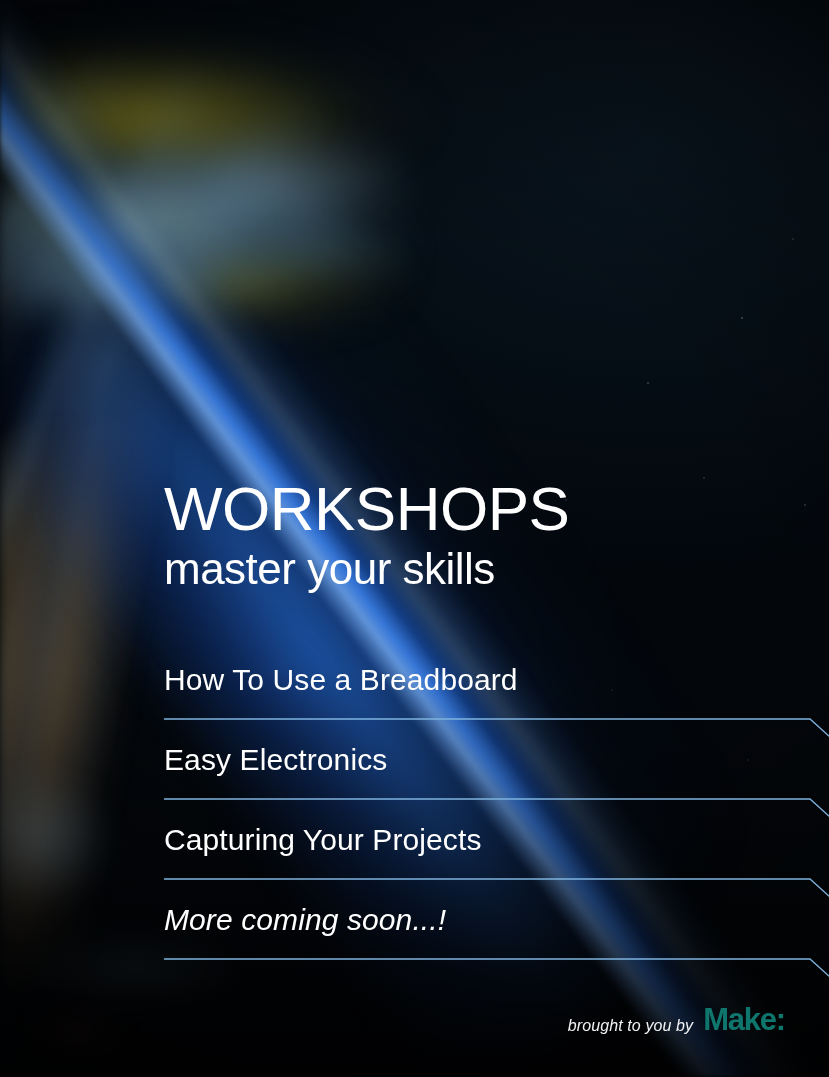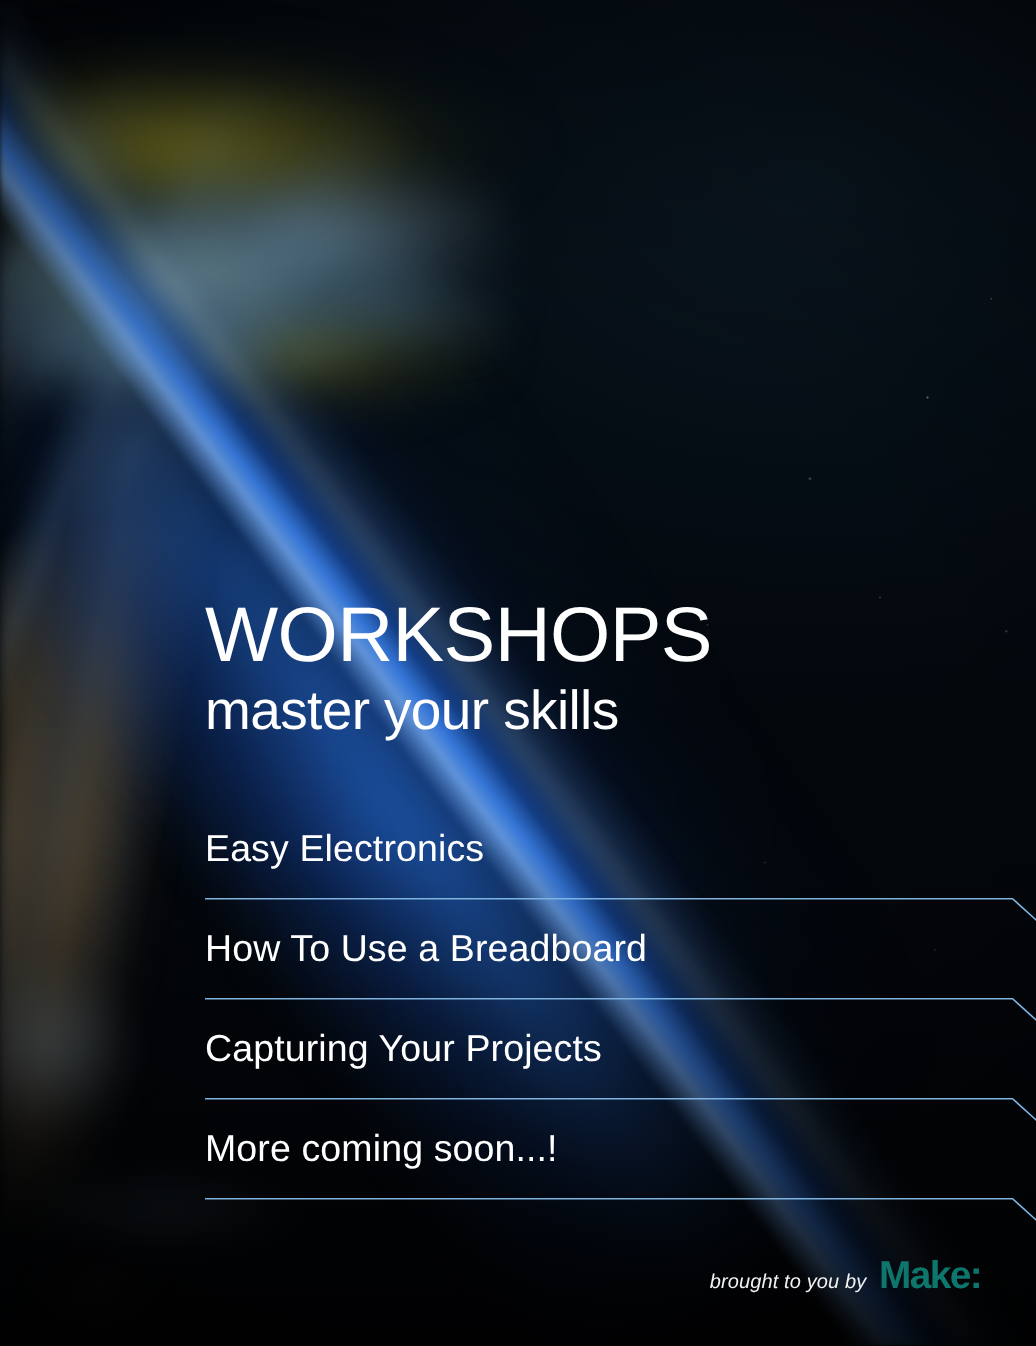--- a/index.html
+++ b/index.html
@@ -198,20 +198,21 @@
     left: 0;
     top: 6px;
     color: #ffffff;
     font-size: 30px;
     font-weight: 400;
     letter-spacing: 0.1px;
     white-space: nowrap;
   }
 
   .course-item.is-teaser .course-label {
+    font-style: italic;
   }
 
   
   .divider {
     position: absolute;
     left: 0;
     bottom: 0;
     width: 646px;
     height: 22px;
     overflow: visible;
@@ -265,30 +266,30 @@
   <div class="content">
 
     <div class="headline-block">
       <h1 class="headline-main">WORKSHOPS</h1>
       <h2 class="headline-sub">master your skills</h2>
     </div>
 
     <ul class="course-list">
 
       <li class="course-item">
-        <span class="course-label">Easy Electronics</span>
+        <span class="course-label">How To Use a Breadboard</span>
         <span class="divider">
           <svg width="666" height="22" viewBox="0 0 666 22" fill="none" aria-hidden="true">
             <path d="M0 4 H646 L666 22" stroke="#7fb4e0" stroke-width="1.3" fill="none"></path>
           </svg>
         </span>
       </li>
 
       <li class="course-item">
-        <span class="course-label">How To Use a Breadboard</span>
+        <span class="course-label">Easy Electronics</span>
         <span class="divider">
           <svg width="666" height="22" viewBox="0 0 666 22" fill="none" aria-hidden="true">
             <path d="M0 4 H646 L666 22" stroke="#7fb4e0" stroke-width="1.3" fill="none"></path>
           </svg>
         </span>
       </li>
 
       <li class="course-item">
         <span class="course-label">Capturing Your Projects</span>
         <span class="divider">

